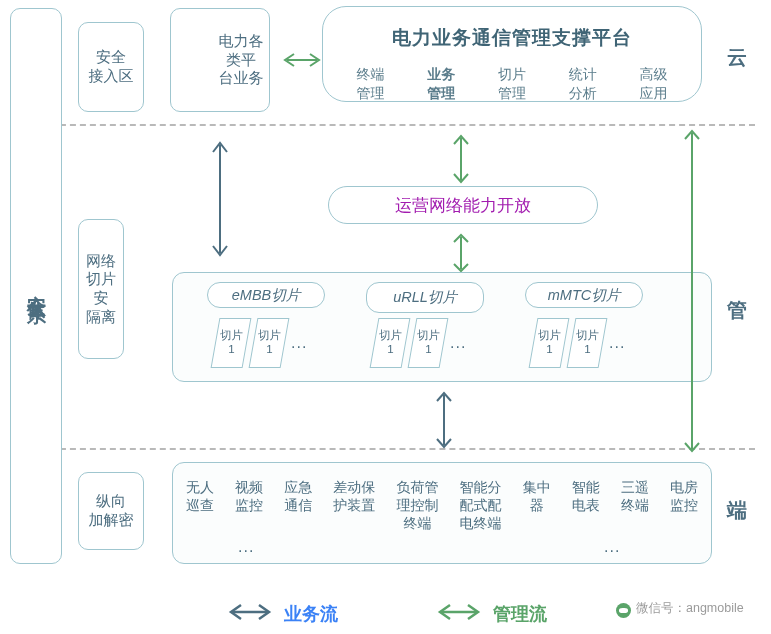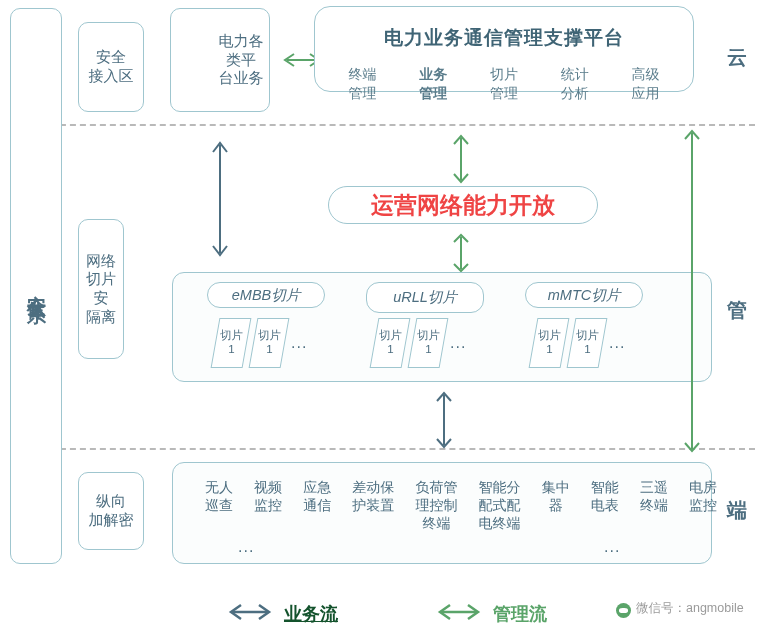--- a/index.html
+++ b/index.html
@@ -24,21 +24,21 @@
     border: 1.5px solid #9fc6cf;
     border-radius: 10px;
     background: #ffffff;
   }
   .center {
     display: flex;
     align-items: center;
     justify-content: center;
     text-align: center;
   }
-  .txt-blue { color: #14532d; text-decoration: underline; }
+  .txt-blue { color: #3b82f6; }
   .txt-green { color: #5aa469; }
   .light-fill { background: #fbfdfd; }
 
   
   .dash {
     border-top: 2px dashed #b9b9b9;
     height: 0;
   }
 
   
@@ -193,21 +193,21 @@
   </div>
 
   <svg class="abs" style="left:282px; top:46px;" width="40" height="28" viewBox="0 0 40 28">
     <g stroke="#5aa469" stroke-width="2" fill="none">
       <path d="M12 8 L3 14 L12 20"></path>
       <path d="M28 8 L37 14 L28 20"></path>
       <line x1="5" y1="14" x2="35" y2="14"></line>
     </g>
   </svg>
 
-  <div class="abs box" style="left:314px; top:6px; width:380px; height:86px; border-radius:16px;">
+  <div class="abs box" style="left:322px; top:6px; width:380px; height:96px; border-radius:24px;">
     <div class="platform-title" style="text-align:center; margin-top:18px;">电力业务通信管理支撑平台</div>
     <div style="display:flex; justify-content:space-around; margin-top:14px; padding:0 12px;">
       <div class="platform-col" style="white-space:pre-line;">终端
 管理</div>
       <div class="platform-col" style="white-space:pre-line;font-weight:bold;">业务
 管理</div>
       <div class="platform-col" style="white-space:pre-line;">切片
 管理</div>
       <div class="platform-col" style="white-space:pre-line;">统计
 分析</div>
@@ -226,21 +226,21 @@
 
   <svg class="abs" style="left:447px; top:133px;" width="28" height="52" viewBox="0 0 28 52">
     <g stroke="#5aa469" stroke-width="2" fill="none">
       <path d="M7 11 L14 3 L21 11"></path>
       <path d="M7 41 L14 49 L21 41"></path>
       <line x1="14" y1="5" x2="14" y2="47"></line>
     </g>
   </svg>
 
   <div class="abs box center" style="left:328px; top:186px; width:270px; height:38px; border-radius:19px;">
-    <div style="font-size:23px; font-weight:bold; color:#ef4444;">运营网络能力开放</div>
+    <div style="font-size:17px; font-weight:normal; color:#a21caf;">运营网络能力开放</div>
   </div>
 
   <svg class="abs" style="left:447px; top:232px;" width="28" height="42" viewBox="0 0 28 42">
     <g stroke="#5aa469" stroke-width="2" fill="none">
       <path d="M7 10 L14 3 L21 10"></path>
       <path d="M7 32 L14 39 L21 32"></path>
       <line x1="14" y1="5" x2="14" y2="37"></line>
     </g>
   </svg>
 
@@ -302,21 +302,21 @@
   <svg class="abs" style="left:678px; top:128px;" width="28" height="326" viewBox="0 0 28 326">
     <g stroke="#5aa469" stroke-width="2" fill="none">
       <path d="M7 11 L14 3 L21 11"></path>
       <path d="M7 315 L14 323 L21 315"></path>
       <line x1="14" y1="5" x2="14" y2="321"></line>
     </g>
   </svg>
 
   <div class="abs box light-fill" style="left:172px; top:462px; width:540px; height:102px; border-radius:12px;"></div>
 
-  <div class="abs" style="left:180px; top:478px; width:524px; height:50px; display:flex; align-items:flex-start; justify-content:space-between; padding:0 6px;margin-left:19px;">
+  <div class="abs" style="left:180px; top:478px; width:524px; height:50px; display:flex; align-items:flex-start; justify-content:space-between; padding:0 6px;">
     <div class="term-item" style="white-space:pre-line;">无人
 巡查</div>
     <div class="term-item" style="white-space:pre-line;">视频
 监控</div>
     <div class="term-item" style="white-space:pre-line;text-align:right;">应急
 通信</div>
     <div class="term-item" style="white-space:pre-line;">差动保
 护装置</div>
     <div class="term-item" style="white-space:pre-line;">负荷管
 理控制

